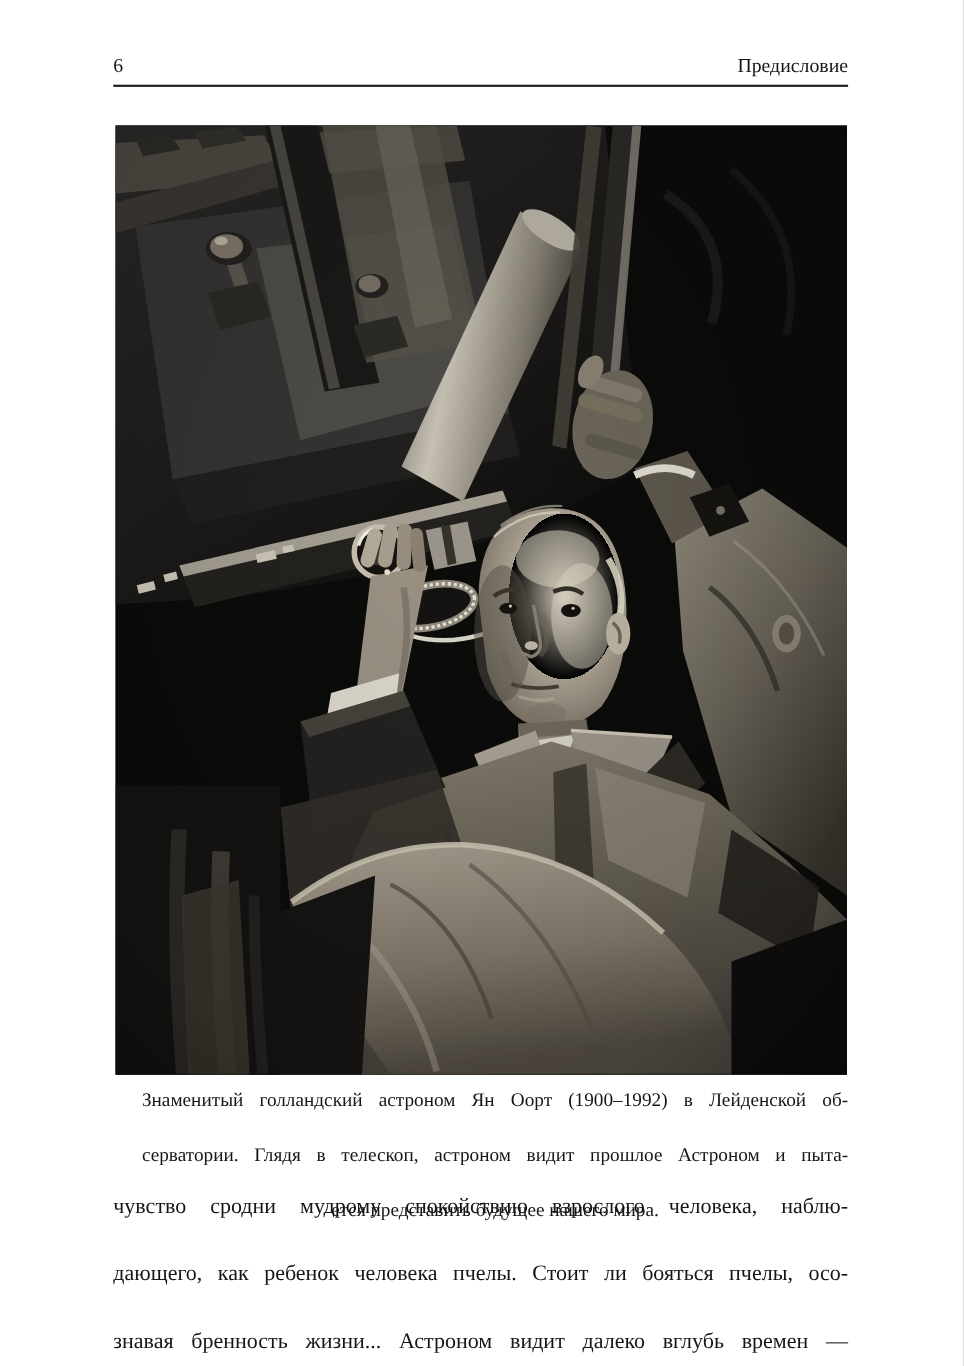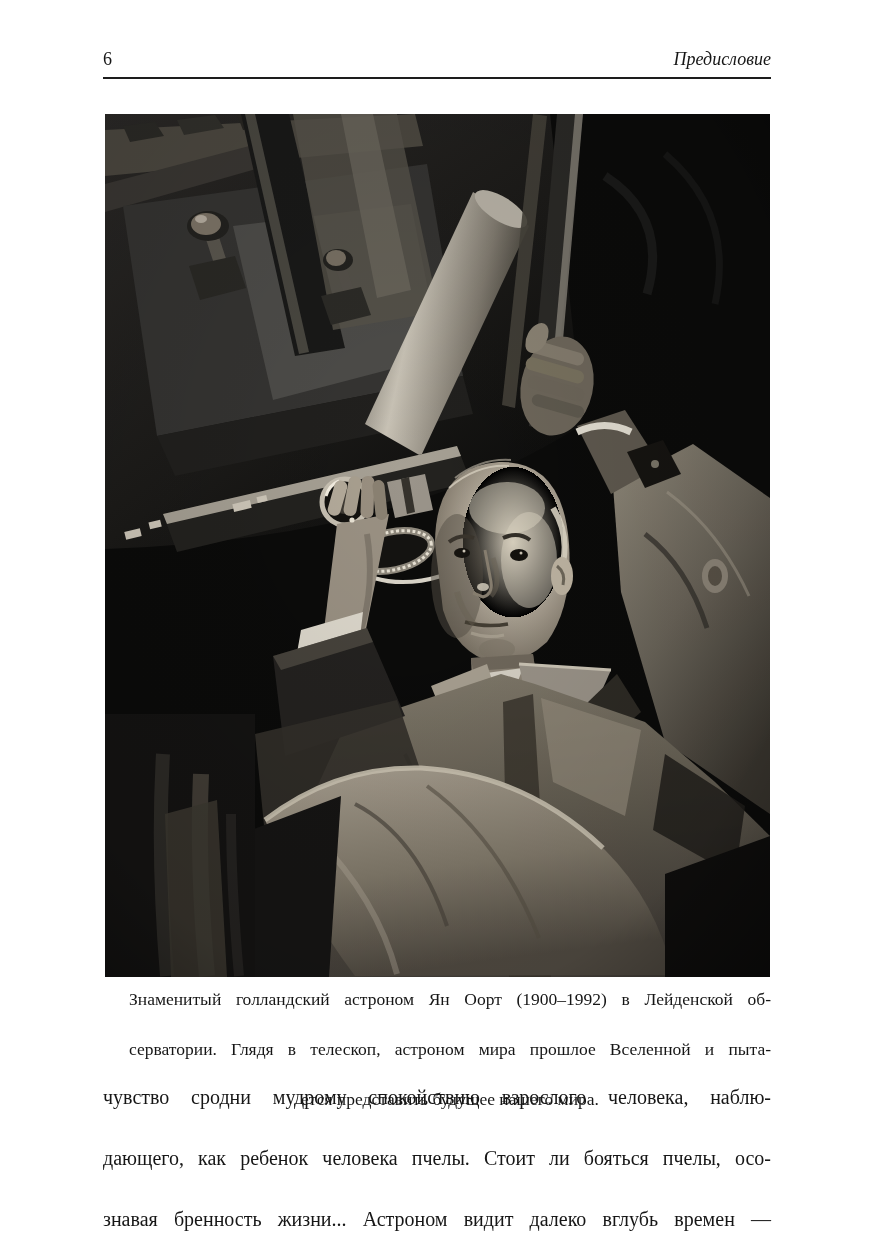--- a/index.html
+++ b/index.html
@@ -11,21 +11,21 @@
     color:#161616;
     overflow:hidden;
     margin:0 auto;
   }
   .running-head{
     position:absolute;left:103px;top:48px;width:668px;
     display:flex;justify-content:space-between;align-items:baseline;
     font-size:18px;line-height:22px;
   }
   .rh-num{font-style:normal;}
-  .rh-title{font-style:italic;}
+  .rh-title{}
   .head-rule{
     position:absolute;left:103px;top:77px;width:668px;height:2px;
     background:#1d1d1d;
   }
   .photo-figure{
     position:absolute;left:105px;top:114px;width:665px;height:863px;
     margin:0;background:#0b0b0a;
   }
   .photo-figure svg{display:block;width:100%;height:100%;}
   .caption{
@@ -239,21 +239,21 @@
       <path d="M60 700 L112 686 L122 863 L66 863 Z" fill="#3c3830" opacity="0.85"></path>
 
       <path d="M560 760 L665 722 L665 863 L560 863 Z" fill="#0f0e0d"></path>
 
       <rect x="0" y="0" width="665" height="863" fill="url(#vign)"></rect>
     </svg>
   </figure>
 
   <div class="caption">
     <div class="jline">Знаменитый голландский астроном Ян Оорт (1900–1992) в Лейденской об-</div>
-    <div class="jline">серватории. Глядя в телескоп, астроном мира прошлое Вселенной и пыта-</div>
+    <div class="jline">серватории. Глядя в телескоп, астроном видит прошлое Астроном и пыта-</div>
     <div class="cline">ется представить будущее нашего мира.</div>
   </div>
 
   <div class="body-text">
     <div class="jline">чувство сродни мудрому спокойствию взрослого человека, наблю-</div>
     <div class="jline">дающего, как ребенок человека пчелы. Стоит ли бояться пчелы, осо-</div>
     <div class="jline">знавая бренность жизни... Астроном видит далеко вглубь времен —</div>
   </div>
 
 </div>

